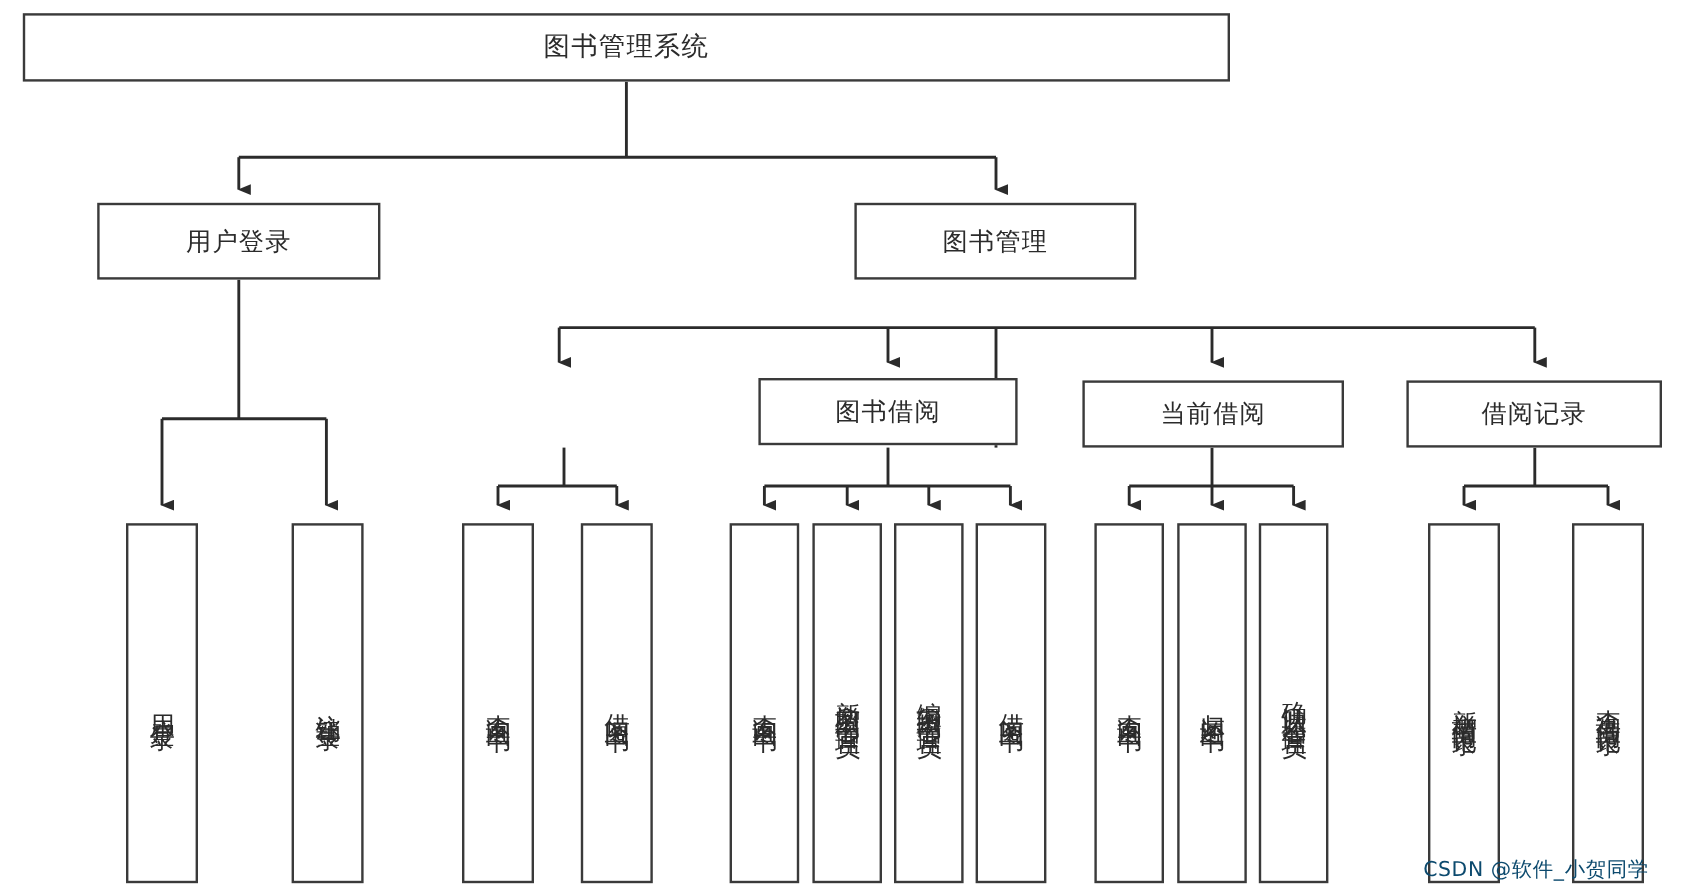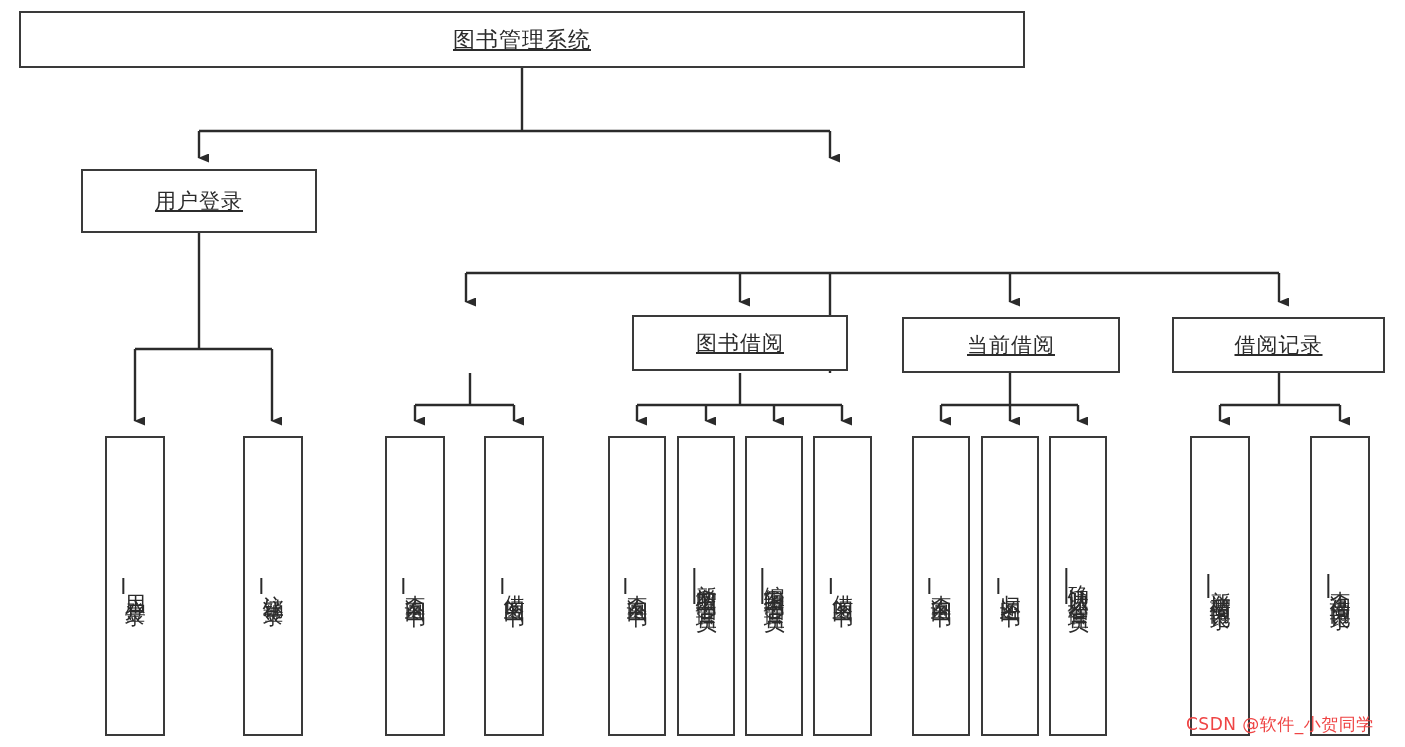--- a/index.html
+++ b/index.html
@@ -35,21 +35,20 @@
     align-items: center;
     justify-content: center;
     color: #2b2b2b;
     z-index: 2;
   }
   .node .lbl {
     display: block;
     text-align: center;
     line-height: 1.05;
     white-space: nowrap;
-    text-decoration: underline;
   }
   
   .node.horiz .lbl {
     font-size: 21px;
     letter-spacing: 1px;
   }
   .node.root .lbl {
     font-size: 22px;
     letter-spacing: 1px;
   }
@@ -65,21 +64,21 @@
     line-height: 1.08;
     letter-spacing: 4px;
     white-space: nowrap;
     max-height: 290px;
   }
   .watermark {
     position: absolute;
     left: 1186px;
     top: 713px;
     font-size: 17px;
-    color: #ef4444;
+    color: #0c4a6e;
     letter-spacing: 0.5px;
     white-space: nowrap;
     z-index: 5;
     font-family: "DejaVu Sans", "Liberation Sans", sans-serif;
   }
 </style>
 </head>
 <body>
 
 <div id="diagram">
@@ -134,20 +133,23 @@
     </g>
   </svg>
 
   <div class="node root horiz" style="left:19px; top:11px; width:1006px; height:57px;">
     <span class="lbl">图书管理系统</span>
   </div>
 
   <div class="node horiz" style="left:81px; top:169px; width:236px; height:64px;">
     <span class="lbl">用户登录</span>
   </div>
+  <div class="node horiz" style="left:712px; top:169px; width:235px; height:64px;">
+    <span class="lbl">图书管理</span>
+  </div>
 
   <div class="node horiz" style="left:632px; top:315px; width:216px; height:56px;">
     <span class="lbl">图书借阅</span>
   </div>
   <div class="node horiz" style="left:902px; top:317px; width:218px; height:56px;">
     <span class="lbl">当前借阅</span>
   </div>
   <div class="node horiz" style="left:1172px; top:317px; width:213px; height:56px;">
     <span class="lbl">借阅记录</span>
   </div>

